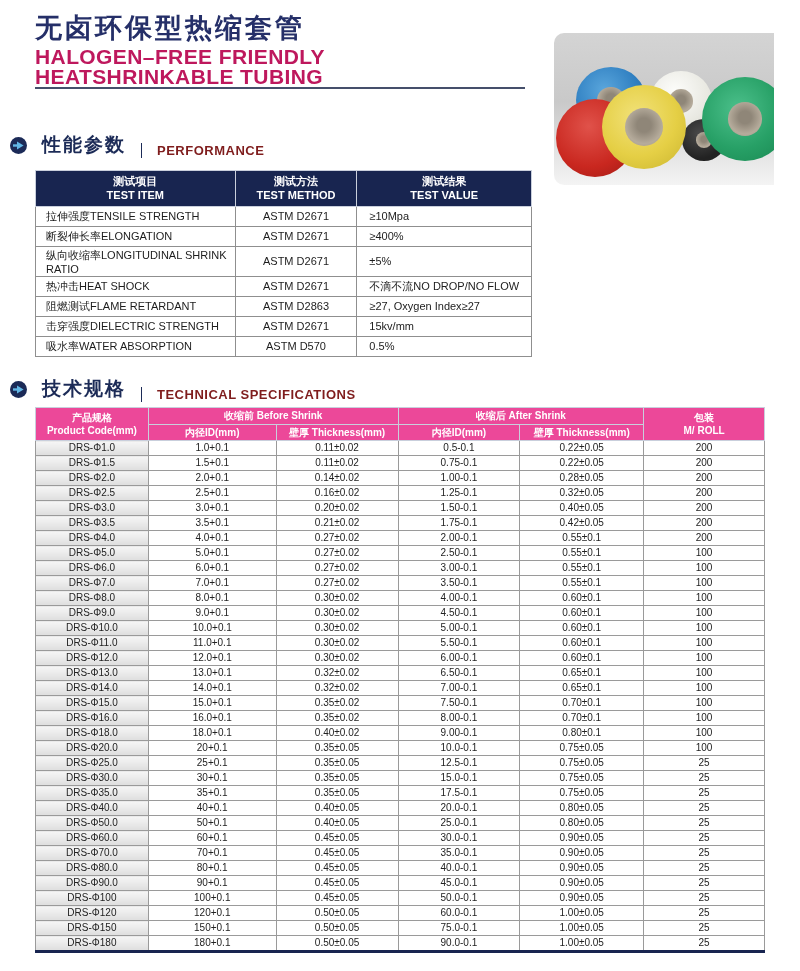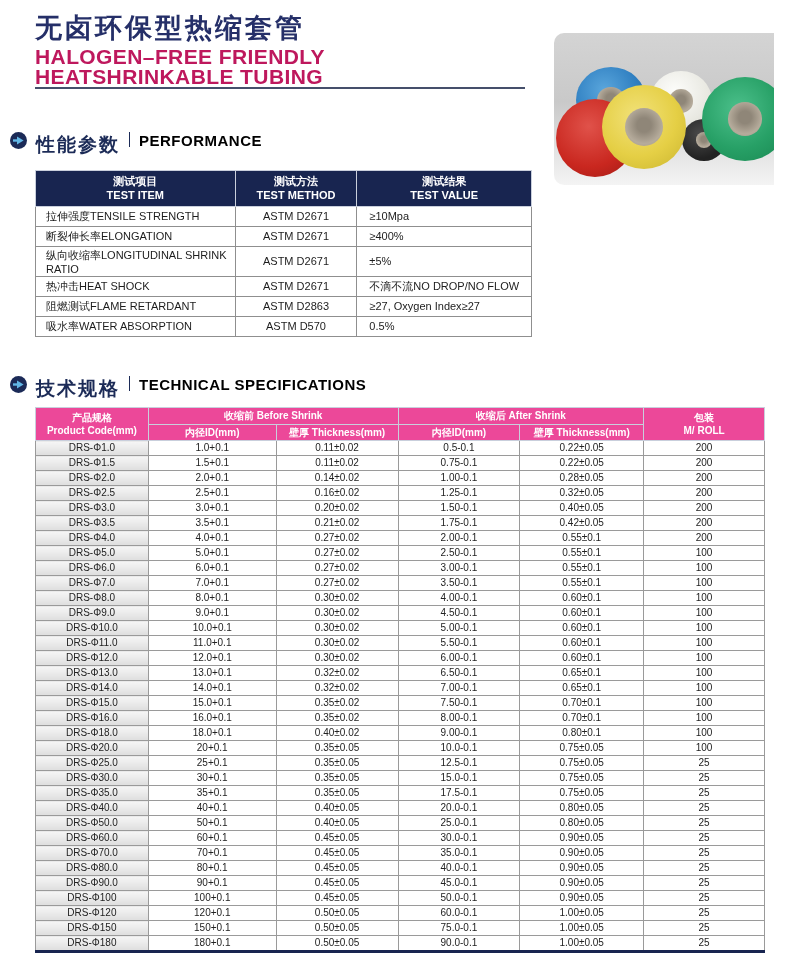--- a/index.html
+++ b/index.html
@@ -27,25 +27,25 @@
             background:radial-gradient(circle at 40% 35%,#4a4a4a,#222 65%);}
   .r-red   {left:2px;top:66px;width:78px;height:78px;
             background:radial-gradient(circle at 42% 35%,#e0524a,#c9271f 60%,#9e1b15);}
   .r-yellow{left:48px;top:52px;width:84px;height:84px;
             background:radial-gradient(circle at 42% 38%,#f2e27a,#e5cf45 55%,#c9b42f);}
   .r-green {left:148px;top:44px;width:86px;height:84px;
             background:radial-gradient(circle at 42% 38%,#4cc08b,#27a066 55%,#188650);}
   .in27{inset:27%;} .in30{inset:30%;} .in32{inset:32%;}
 
   
-  .sec-head{position:absolute;display:flex;align-items:flex-start;gap:9px;}
+  .sec-head{position:absolute;display:flex;align-items:flex-end;gap:15px;}
   #sec1{left:10px;top:132px;} #sec2{left:10px;top:376px;}
   .sec-cn{font-size:19px;font-weight:bold;color:#1c2b57;letter-spacing:2px;}
   .sec-sep{width:1px;height:15px;background:#1c2b57;}
-  .sec-en{font-size:15px;font-weight:bold;color:#000000;letter-spacing:.5px;}
+  .sec-en{font-size:13px;font-weight:bold;color:#7f1d1d;letter-spacing:.5px;}
 
   
   #perf-table{position:absolute;left:35px;top:170px;width:497px;border-collapse:collapse;}
   #perf-table th{background:#182550;color:#fff;font-size:11px;font-weight:bold;
                  padding:3px 2px;line-height:1.3;border:1px solid #c9cfdc;}
   #perf-table td{border:1px solid #8f8f8f;font-size:11px;color:#1c1c1c;
                  height:17px;padding:1px 6px;background:#fff;}
   #perf-table td.c-item{text-align:left;padding-left:10px;margin-top:8px;}
   #perf-table td.c-method{text-align:center;}
   #perf-table td.c-value{text-align:left;padding-left:12px;}
@@ -147,20 +147,25 @@
           <td class="c-item">热冲击HEAT SHOCK</td>
           <td class="c-method">ASTM D2671</td>
           <td class="c-value">不滴不流NO DROP/NO FLOW</td>
         </tr>
         <tr>
           <td class="c-item">阻燃测试FLAME RETARDANT</td>
           <td class="c-method">ASTM D2863</td>
           <td class="c-value">≥27, Oxygen Index≥27</td>
         </tr>
         <tr>
+          <td class="c-item">击穿强度DIELECTRIC STRENGTH</td>
+          <td class="c-method">ASTM D2671</td>
+          <td class="c-value">15kv/mm</td>
+        </tr>
+        <tr>
           <td class="c-item">吸水率WATER ABSORPTION</td>
           <td class="c-method">ASTM D570</td>
           <td class="c-value">0.5%</td>
         </tr>
       </tbody>
     </table>
 
   <div class="sec-head" id="sec2">
     <span>
       <svg width="17" height="17" viewBox="0 0 17 17">

